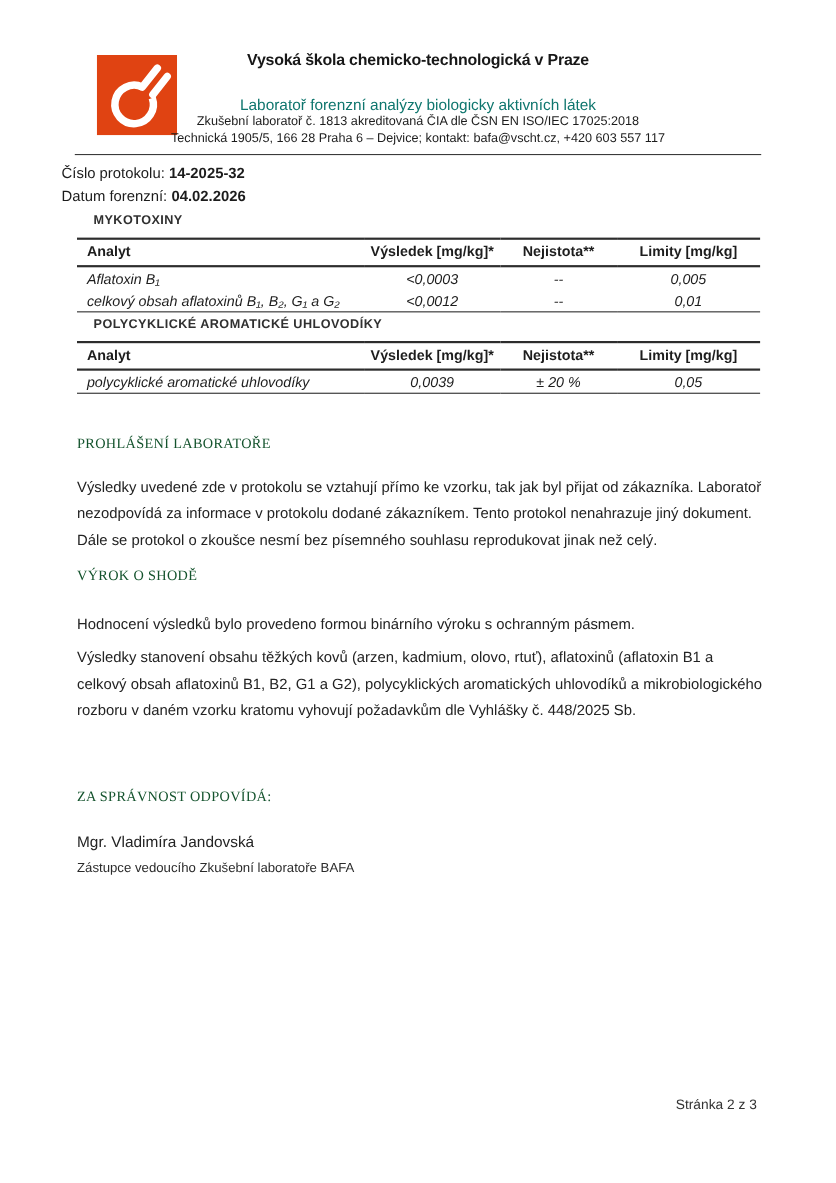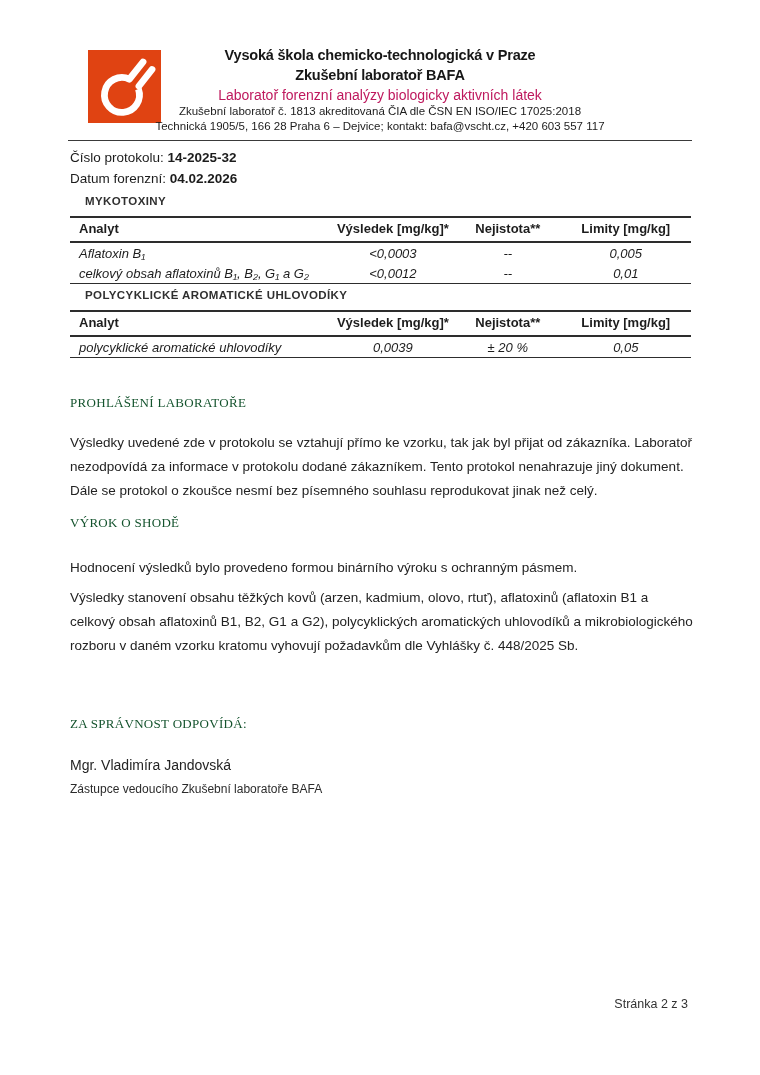--- a/index.html
+++ b/index.html
@@ -10,26 +10,26 @@
     font-family:"Liberation Sans",sans-serif;
     color:#1f1f1f;
     overflow:hidden;
   }
   
   .logo{position:absolute;left:88px;top:50px;width:73px;height:73px;}
   .hline{position:absolute;left:0;width:760px;text-align:center;}
   .h-bold{font-weight:bold;font-size:14.5px;letter-spacing:-0.2px;color:#171717;}
   .h1{top:47px;}
   .h2{top:67px;}
-  .h3{top:87px;font-size:14px;color:#be185d;}
+  .h3{top:87px;font-size:14px;color:#0f766e;}
   .h4{top:105px;font-size:11.5px;color:#1c1c1c;}
   .h5{top:120px;font-size:11.5px;color:#1c1c1c;}
   .header-rule{position:absolute;left:68px;right:68px;top:140px;border-top:1.2px solid #3a3a3a;height:0;}
   
-  .proto{position:absolute;left:70px;top:147px;font-size:13.5px;line-height:21px;color:#1c1c1c;}
+  .proto{position:absolute;left:56px;top:147px;font-size:13.5px;line-height:21px;color:#1c1c1c;}
   .proto b{font-weight:bold;}
   
   .table-section{position:absolute;left:85px;font-size:11.5px;font-weight:bold;letter-spacing:0.4px;color:#303030;}
   .ts-myko{top:195px;}
   .ts-pah{top:289px;}
   
   .results-table{
     position:absolute;left:70px;width:621px;
     border-collapse:collapse;table-layout:fixed;
     font-size:13px;color:#1d1d1d;
@@ -69,21 +69,20 @@
 <div class="page">
 
   <svg class="logo" viewBox="0 0 73 73" xmlns="http://www.w3.org/2000/svg">
     <rect x="0" y="0" width="73" height="73" fill="#e04312"></rect>
     <path d="M50.4 39 A17.5 17.5 0 1 1 41.4 29.1" fill="none" stroke="#ffffff" stroke-width="6.8"></path>
     <path d="M41.4 29.1 L55 12" fill="none" stroke="#ffffff" stroke-width="6.8" stroke-linecap="round"></path>
     <path d="M51 36 L64 19.5" fill="none" stroke="#ffffff" stroke-width="6.8" stroke-linecap="round"></path>
   </svg>
 
   <div class="hline h1 h-bold">Vysoká škola chemicko-technologická v Praze</div>
-  <div class="hline h2 h-bold">Zkušební laboratoř BAFA</div>
   <div class="hline h3">Laboratoř forenzní analýzy biologicky aktivních látek</div>
   <div class="hline h4">Zkušební laboratoř č. 1813 akreditovaná ČIA dle ČSN EN ISO/IEC 17025:2018</div>
   <div class="hline h5">Technická 1905/5, 166 28 Praha 6 – Dejvice; kontakt: bafa@vscht.cz, +420 603 557 117</div>
   <div class="header-rule"></div>
 
   <div class="proto">
     <div><span>Číslo protokolu: </span><b>14-2025-32</b></div>
     <div><span>Datum forenzní: </span><b>04.02.2026</b></div>
   </div>
 

